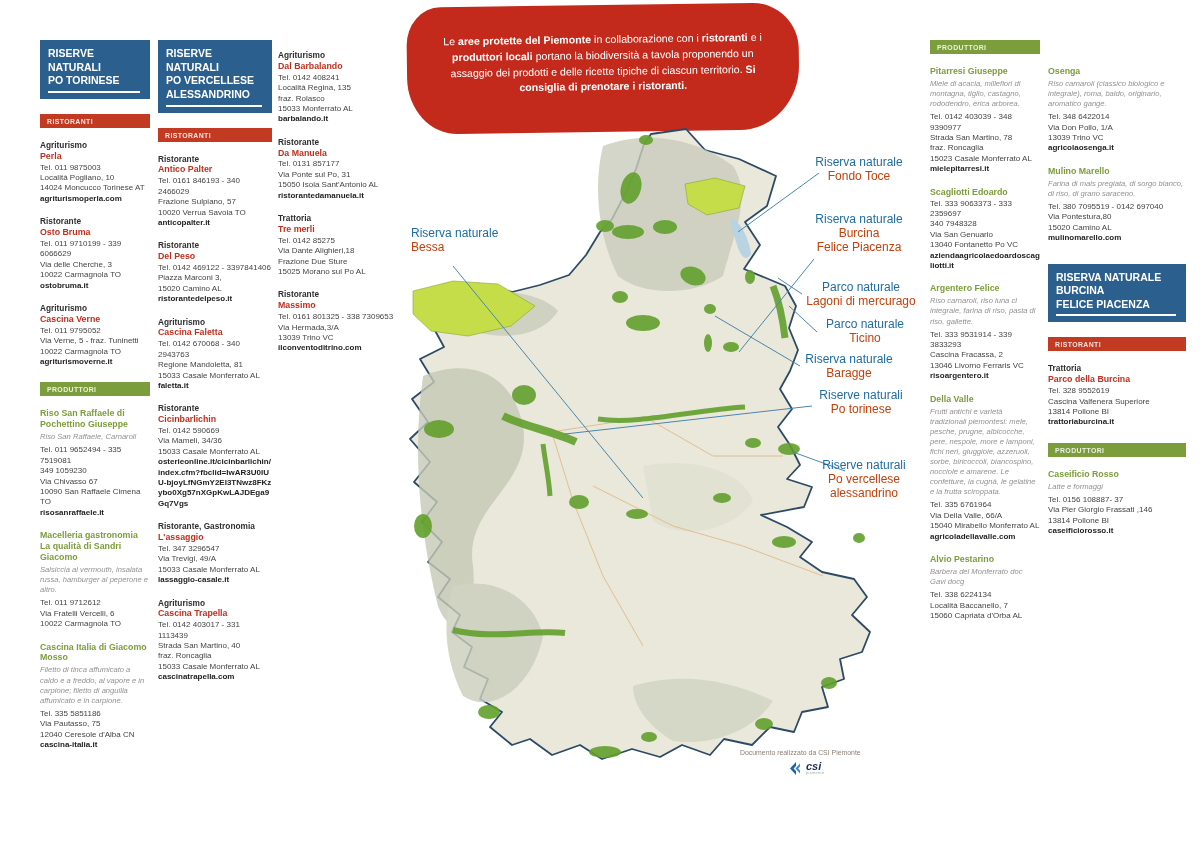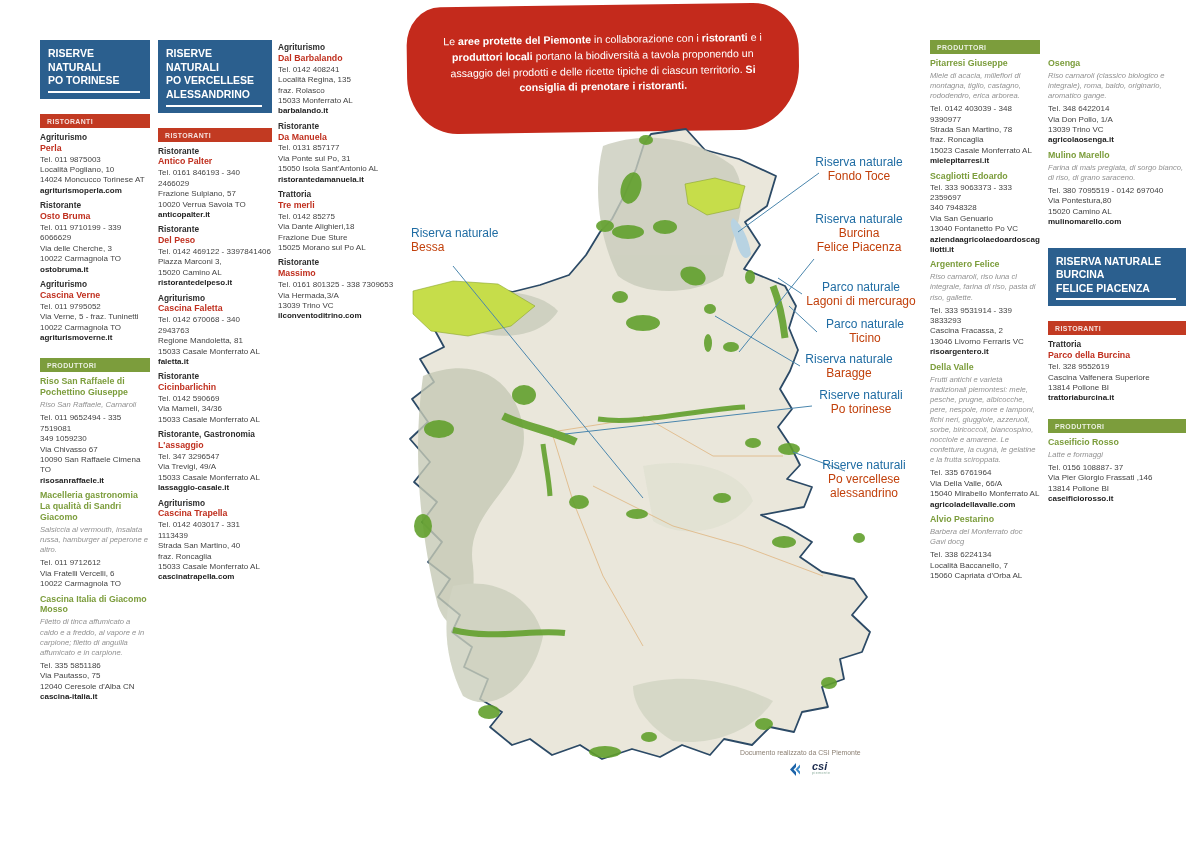--- a/index.html
+++ b/index.html
@@ -15,21 +15,21 @@
 
   .hdr{background:#2b5f8e;color:#fff;font-weight:700;font-size:10.5px;line-height:1.3;
        padding:7px 6px 11px 8px;position:relative;margin-bottom:4px}
   .hdr::after{content:"";position:absolute;left:8px;right:10px;bottom:6px;height:2px;background:#fff}
 
   .bar{color:rgba(255,255,255,.85);font-size:6.9px;font-weight:700;
        padding:4px 0 3px 7px;letter-spacing:.4px;margin-top:15px}
   .bar-red{background:#c23a22}
   .bar-green{background:#7c9d3c}
 
-  .entry{margin-top:4px;font-size:8px;line-height:1.3}
+  .entry{margin-top:12px;font-size:8px;line-height:1.3}
   .cat{font-weight:700;color:#2e2e2e;font-size:8.3px}
   .name{font-weight:700;font-size:8.8px;margin-bottom:1px;line-height:1.25}
   .rname{color:#c0301f}
   .gname{color:#7c9d3c}
   .desc{font-style:italic;color:#919191;font-size:7.6px;line-height:1.33;margin:2px 0 3px}
   .site{font-weight:700;color:#1d1d1d;word-break:break-all}
 
   #blob{position:absolute;left:407px;top:5px;width:392px;height:127px;background:#c42a1c;
         border-radius:34px 46px 60px 50px/38px 46px 64px 56px;transform:rotate(-.8deg);
         color:#fff;display:flex;align-items:center;justify-content:center;text-align:center;
@@ -37,21 +37,21 @@
   #blob b{font-weight:700}
 
   #map{position:absolute;left:393px;top:126px;z-index:2}
 
   .maplabel{position:absolute;z-index:3;text-align:center;font-size:12px;line-height:1.18;
             color:#1f6ca3}
   .maplabel .bold{display:block;font-weight:400;color:#c2410c;font-size:12px}
   .maplabel.left{text-align:left}
 
   #credit{position:absolute;left:740px;top:749px;font-size:6.9px;color:#8b7f72;z-index:3}
-  #csilogo{position:absolute;left:787px;top:761px;display:flex;align-items:flex-end;gap:10px;z-index:3}
+  #csilogo{position:absolute;left:787px;top:761px;display:flex;align-items:center;gap:4px;z-index:3}
   #csilogo .txt{font-weight:700;font-style:italic;font-size:11px;color:#1c2b4e;line-height:1}
   #csilogo .sub{display:block;font-weight:400;font-style:normal;font-size:3.5px;color:#8a9;letter-spacing:.5px}
 </style>
 </head>
 <body>
 
 <div id="blob">
     <div><span>Le </span><b>aree protette del Piemonte</b><span> in collaborazione con i </span><b>ristoranti</b><span> e i </span><b>produttori locali</b><span> portano la biodiversità a tavola proponendo un assaggio dei prodotti e delle ricette tipiche di ciascun territorio. </span><b>Si consiglia di prenotare i ristoranti.</b></div>
   </div>
 
@@ -215,20 +215,21 @@
       <div class="line">Regione Mandoletta, 81</div>
       <div class="line">15033 Casale Monferrato AL</div>
       <div class="site">faletta.it</div>
     </div>
     <div class="entry">
       <div class="cat">Ristorante</div>
       <div class="name rname">Cicinbarlichin</div>
       <div class="line">Tel. 0142 590669</div>
       <div class="line">Via Mameli, 34/36</div>
       <div class="line">15033 Casale Monferrato AL</div>
+      <div class="site">osterieonline.it/cicinbarlichin/index.cfm?fbclid=IwAR3U0IUU-bjoyLfNGmY2EI3TNwz8FKzybo0Xg57nXGpKwLAJDEga9Gq7Vgs</div>
     </div>
     <div class="entry">
       <div class="cat">Ristorante, Gastronomia</div>
       <div class="name rname">L'assaggio</div>
       <div class="line">Tel. 347 3296547</div>
       <div class="line">Via Trevigi, 49/A</div>
       <div class="line">15033 Casale Monferrato AL</div>
       <div class="site">lassaggio-casale.it</div>
     </div>
     <div class="entry">

